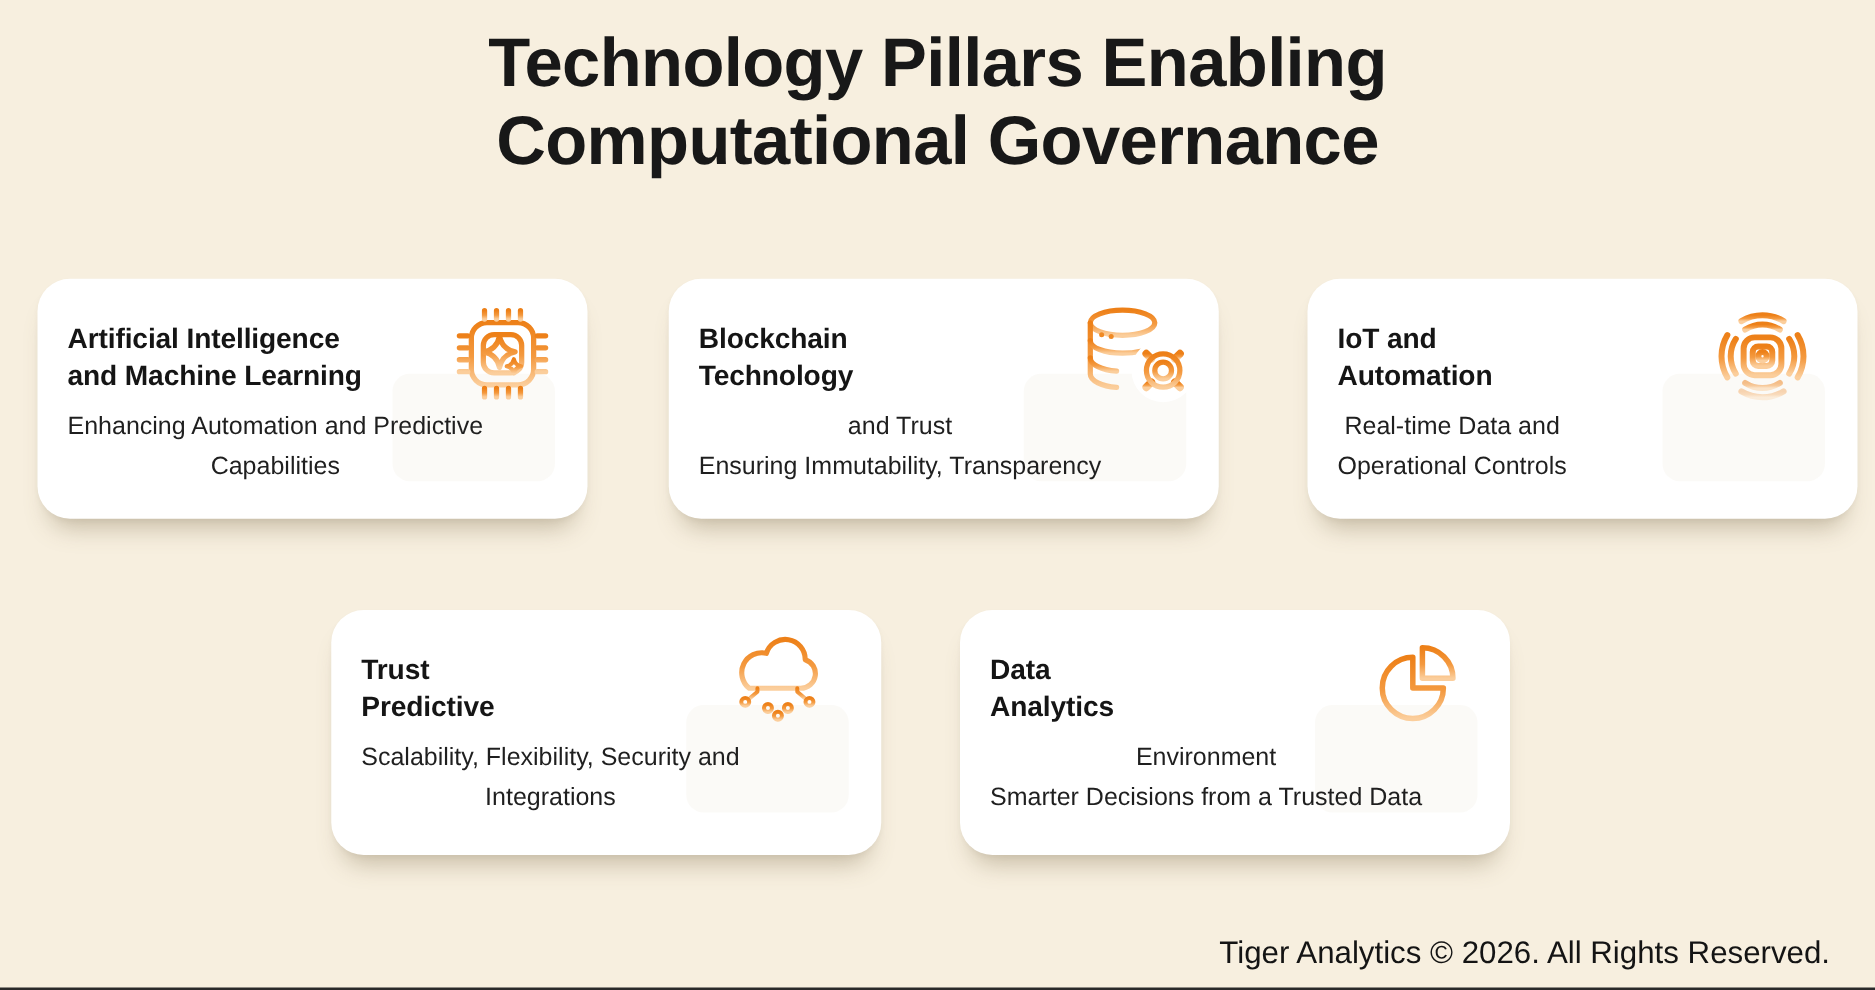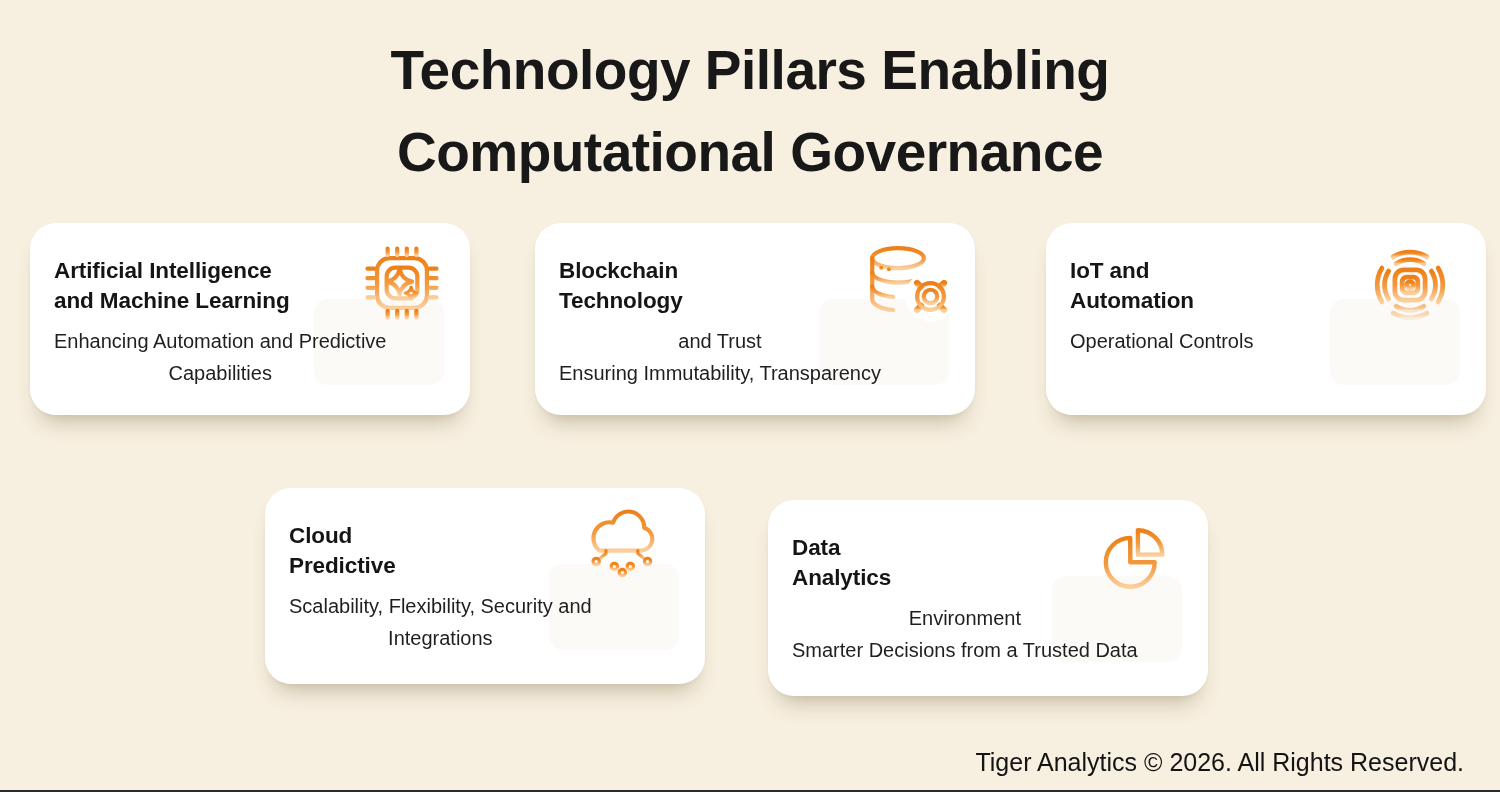--- a/index.html
+++ b/index.html
@@ -13,21 +13,21 @@
   .title {
     position: absolute;
     top: 20px; left: 0; width: 1500px;
     text-align: center;
     font-size: 55px;
     font-weight: 800;
     letter-spacing: -0.5px;
     color: #181818;
     line-height: 1.12;
   }
-  .title span { display: block; margin-top: 20px; }
+  .title span { display: block; }
   .card {
     position: absolute;
     width: 440px;
     background: #FFFFFF;
     border-radius: 26px;
     box-shadow: 0 16px 20px -10px rgba(138,122,92,0.45), 0 2px 4px rgba(0,0,0,0.03);
   }
   .card-heading {
     position: absolute;
     left: 24px; top: 33px;
@@ -158,20 +158,21 @@
   </div>
 </section>
 
 <section class="card" style="left:1046px; top:223px; height:192px;">
   <div class="icon-backdrop"></div>
   <h2 class="card-heading">
     <span>IoT and</span>
     <span>Automation</span>
   </h2>
   <p class="card-desc">
+    <span>Real-time Data and</span>
     <span>Operational Controls</span>
   </p>
   <div class="icon" style="right:26px; top:12px;">
     <svg width="100" height="100" viewBox="0 0 96 96">
       <defs>
         <linearGradient id="g3" x1="0" y1="0" x2="0" y2="1">
           <stop offset="0" stop-color="#ED8018"></stop>
             <stop offset="0.55" stop-color="#F49A40"></stop>
             <stop offset="1" stop-color="#FBCE9C"></stop>
         </linearGradient>
@@ -189,21 +190,21 @@
         <path opacity="0.5" d="M34.7 68.5 A24.5 24.5 0 0 0 61.3 68.5"></path>
         <path opacity="0.32" d="M31.8 75 A31.5 31.5 0 0 0 64.2 75"></path>
       </g>
     </svg>
   </div>
 </section>
 
 <section class="card" style="left:265px; top:488px; height:196px;">
   <div class="icon-backdrop"></div>
   <h2 class="card-heading">
-    <span>Cloud</span>
+    <span>Trust</span>
     <span>Predictive</span>
   </h2>
   <p class="card-desc">
     <span>Scalability, Flexibility, Security and</span>
     <span>Integrations</span>
   </p>
   <div class="icon" style="right:40px; top:12px;">
     <svg width="90" height="90" viewBox="0 0 96 96">
       <defs>
         <linearGradient id="g4" x1="0" y1="0" x2="0" y2="1">
@@ -224,21 +225,21 @@
           <path d="M59 54 v13"></path>
           <circle cx="59" cy="70.9" r="3.4"></circle>
           <path d="M67 54 v3 l7 6"></path>
           <circle cx="77.4" cy="65.6" r="3.4"></circle>
         </g>
       </g>
     </svg>
   </div>
 </section>
 
-<section class="card" style="left:768px; top:500px; height:196px;">
+<section class="card" style="left:768px; top:488px; height:196px;">
   <div class="icon-backdrop"></div>
   <h2 class="card-heading">
     <span>Data</span>
     <span>Analytics</span>
   </h2>
   <p class="card-desc">
     <span>Environment</span>
     <span>Smarter Decisions from a Trusted Data</span>
   </p>
   <div class="icon" style="right:26px; top:12px;">

